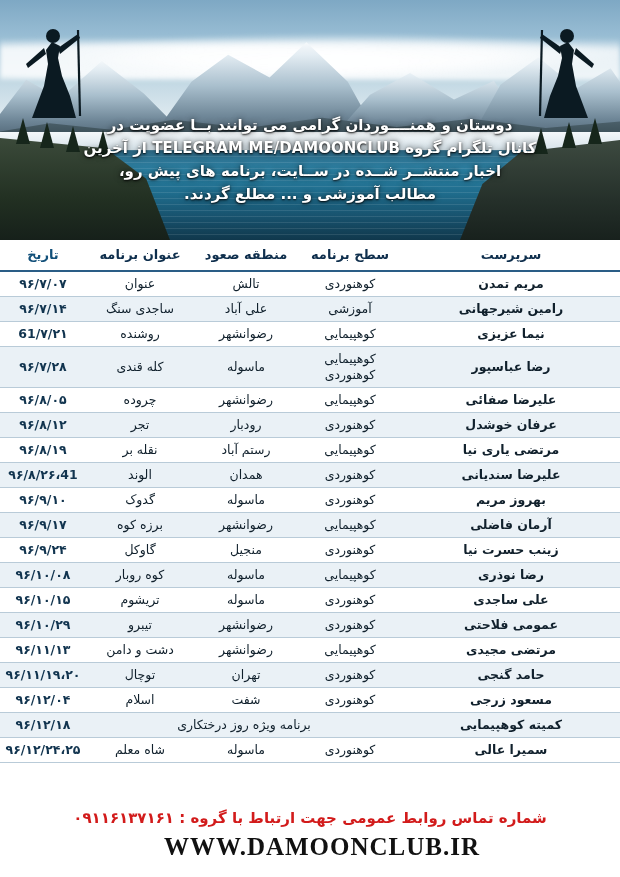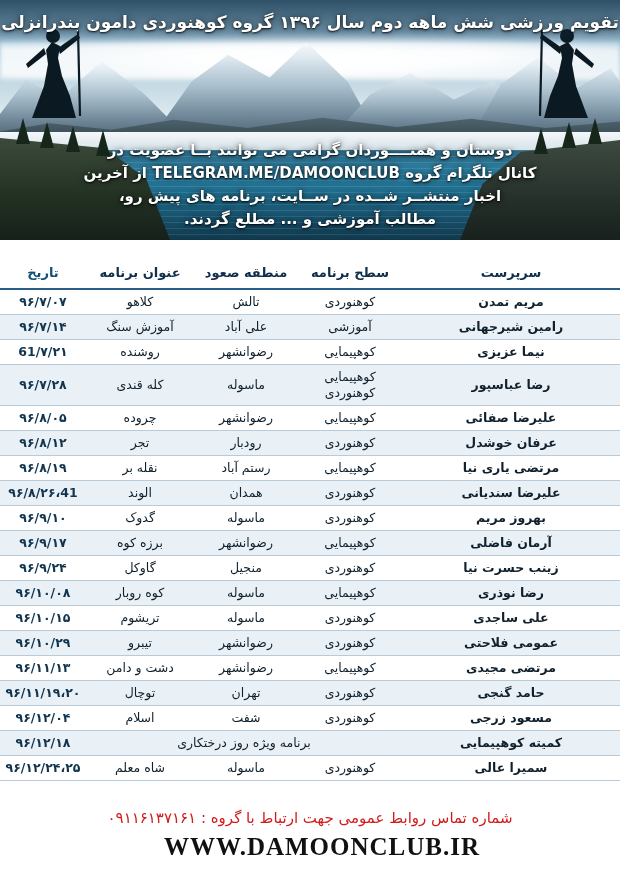--- a/index.html
+++ b/index.html
@@ -95,42 +95,42 @@
   .title{
     font-family:"DejaVu Sans","Liberation Sans",sans-serif;
     font-size:17px;font-weight:bold;color:#ffffff;
     text-shadow:0 1px 2px rgba(0,0,0,.85),0 0 6px rgba(0,0,0,.6);
     white-space:nowrap;letter-spacing:0px;
     direction:rtl;
   }
 
   
   .subtitle{
-    position:absolute;left:0;top:139px;width:620px;
+    position:absolute;left:0;top:114px;width:620px;
     padding:0 14px;box-sizing:border-box;
     text-align:center;direction:rtl;
     color:#ffffff;
     font-size:15px;line-height:23px;font-weight:bold;
     text-shadow:0 1px 2px rgba(0,0,0,.9),0 0 6px rgba(0,0,0,.7);
   }
 
   
   .tablewrap{
     position:absolute;left:0;top:240px;width:620px;height:552px;
     background:#ffffff;
   }
   table{
     border-collapse:collapse;width:620px;direction:rtl;
     table-layout:fixed;
   }
   thead th{
     background:#ffffff;
     color:#0f2f4d;
     font-size:13px;font-weight:bold;
-    padding:25px 4px 8px 4px;
+    padding:7px 4px 8px 4px;
     border-bottom:2px solid #2a5d86;
     text-align:center;
     white-space:nowrap;
   }
   thead th.date{color:#12507a;}
   tbody td{
     font-size:12.5px;
     color:#10202c;
     text-align:center;
     padding:4px 3px;
@@ -150,21 +150,21 @@
   col.c-leader{width:218px;}
 
   
   .footer{
     position:absolute;left:0;bottom:0;width:620px;height:85px;
     background:#ffffff;
     display:flex;flex-direction:column;align-items:center;justify-content:center;
     gap:6px;
   }
   .contact{
-    direction:rtl;color:#d21b1b;font-size:15px;font-weight:normal;
+    direction:rtl;color:#d21b1b;font-size:15px;font-weight:bold;
     letter-spacing:.2px;
   }
   .site{
     font-family:"Liberation Serif","DejaVu Serif",serif;
     font-size:25px;font-weight:bold;color:#111111;letter-spacing:1px;margin-left:24px;
   }
 </style>
 </head>
 <body>
 
@@ -206,23 +206,20 @@
     <svg class="climber right" viewBox="0 0 62 96">
       <g fill="#0b1a22">
         <path d="M52 94 L40 62 L36 40 L38 26 L32 18 L24 22 L26 34 L22 52 L14 72 L8 94 Z"></path>
         <circle cx="31" cy="12" r="7"></circle>
         <path d="M26 24 L6 10 L4 14 L24 30 Z"></path>
         <path d="M38 30 L56 44 L58 40 L40 24 Z"></path>
       </g>
       <path d="M6 6 L4 92" stroke="#0b1a22" stroke-width="2.2" fill="none"></path>
     </svg>
 
-    <div class="titlebar">
-      <div class="title">تقویم ورزشی شش ماهه دوم سال ۱۳۹۶ گروه کوهنوردی دامون بندرانزلی</div>
-    </div>
 
     <div class="subtitle">
       <div>دوستان و همنــــوردان گرامی می توانند بــا عضویت در</div>
       <div>کانال تلگرام گروه TELEGRAM.ME/DAMOONCLUB از آخرین</div>
       <div>اخبار منتشــر شــده در ســایت، برنامه های پیش رو،</div>
       <div>مطالب آموزشی و ... مطلع گردند.</div>
     </div>
   </div>
 
   <div class="tablewrap">
@@ -241,28 +238,28 @@
           <th>منطقه صعود</th>
           <th>عنوان برنامه</th>
           <th class="date">تاریخ</th>
         </tr>
       </thead>
       <tbody id="tbody">
           <tr>
             <td class="name">مریم تمدن</td>
             <td>کوهنوردی</td>
             <td>تالش</td>
-            <td>کلاهو</td>
+            <td>عنوان</td>
             <td class="date">۹۶/۷/۰۷</td>
           </tr>
           <tr>
             <td class="name">رامین شیرجهانی</td>
             <td>آموزشی</td>
             <td>علی آباد</td>
-            <td>آموزش سنگ</td>
+            <td>ساجدی سنگ</td>
             <td class="date">۹۶/۷/۱۴</td>
           </tr>
           <tr>
             <td class="name">نیما عزیزی</td>
             <td>کوهپیمایی</td>
             <td>رضوانشهر</td>
             <td>روشنده</td>
             <td class="date">61/۷/۲۱</td>
           </tr>
           <tr>

